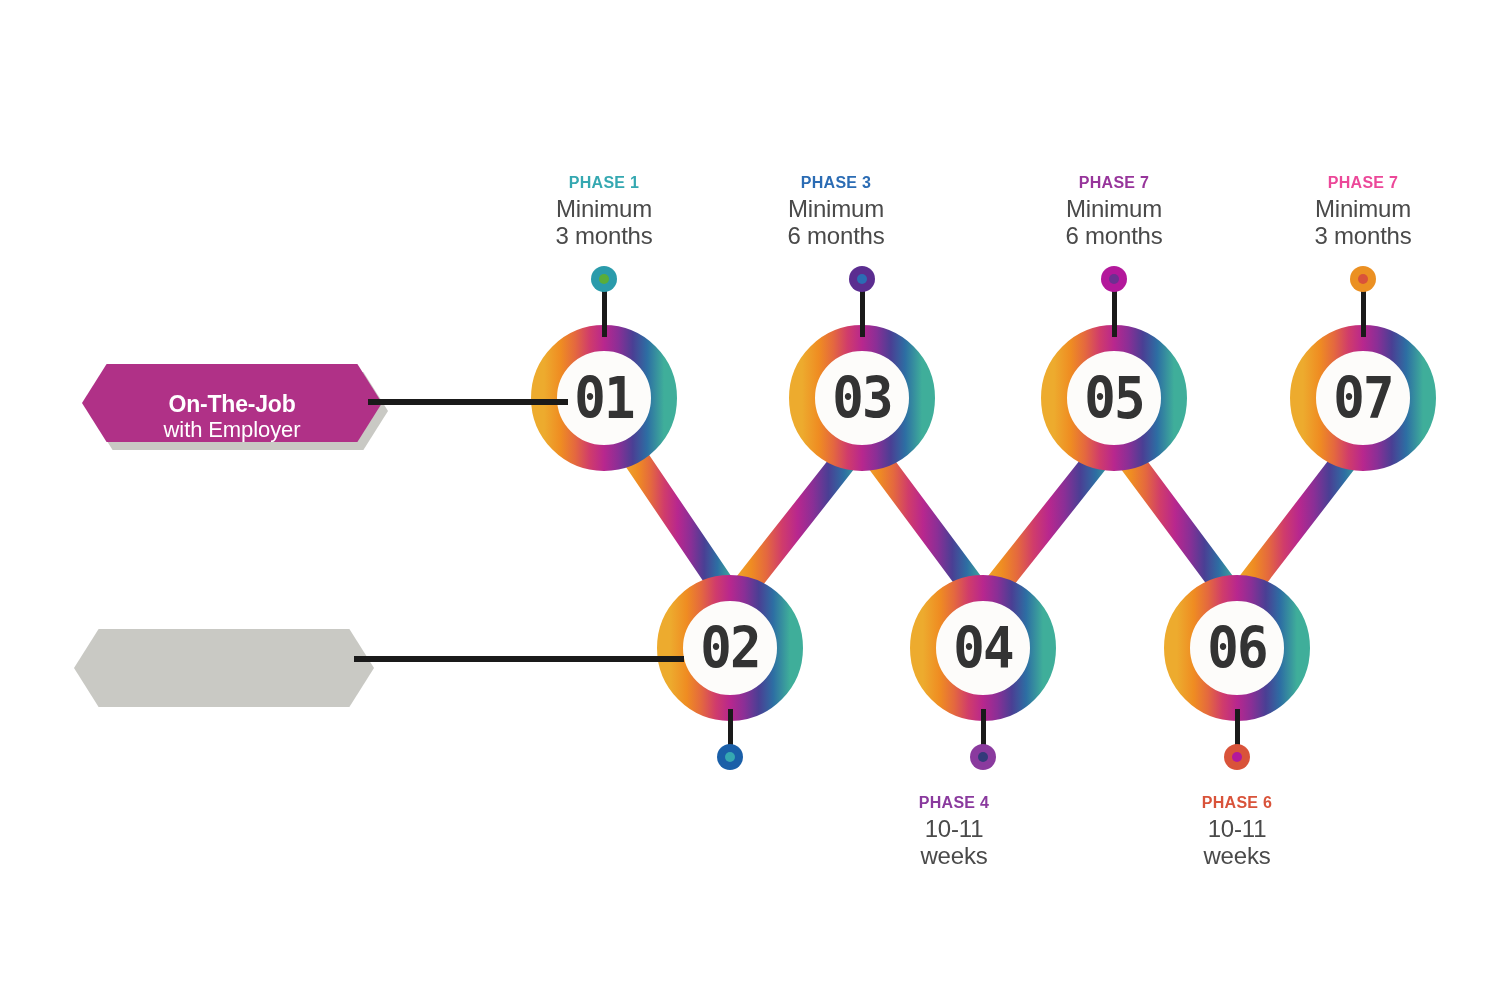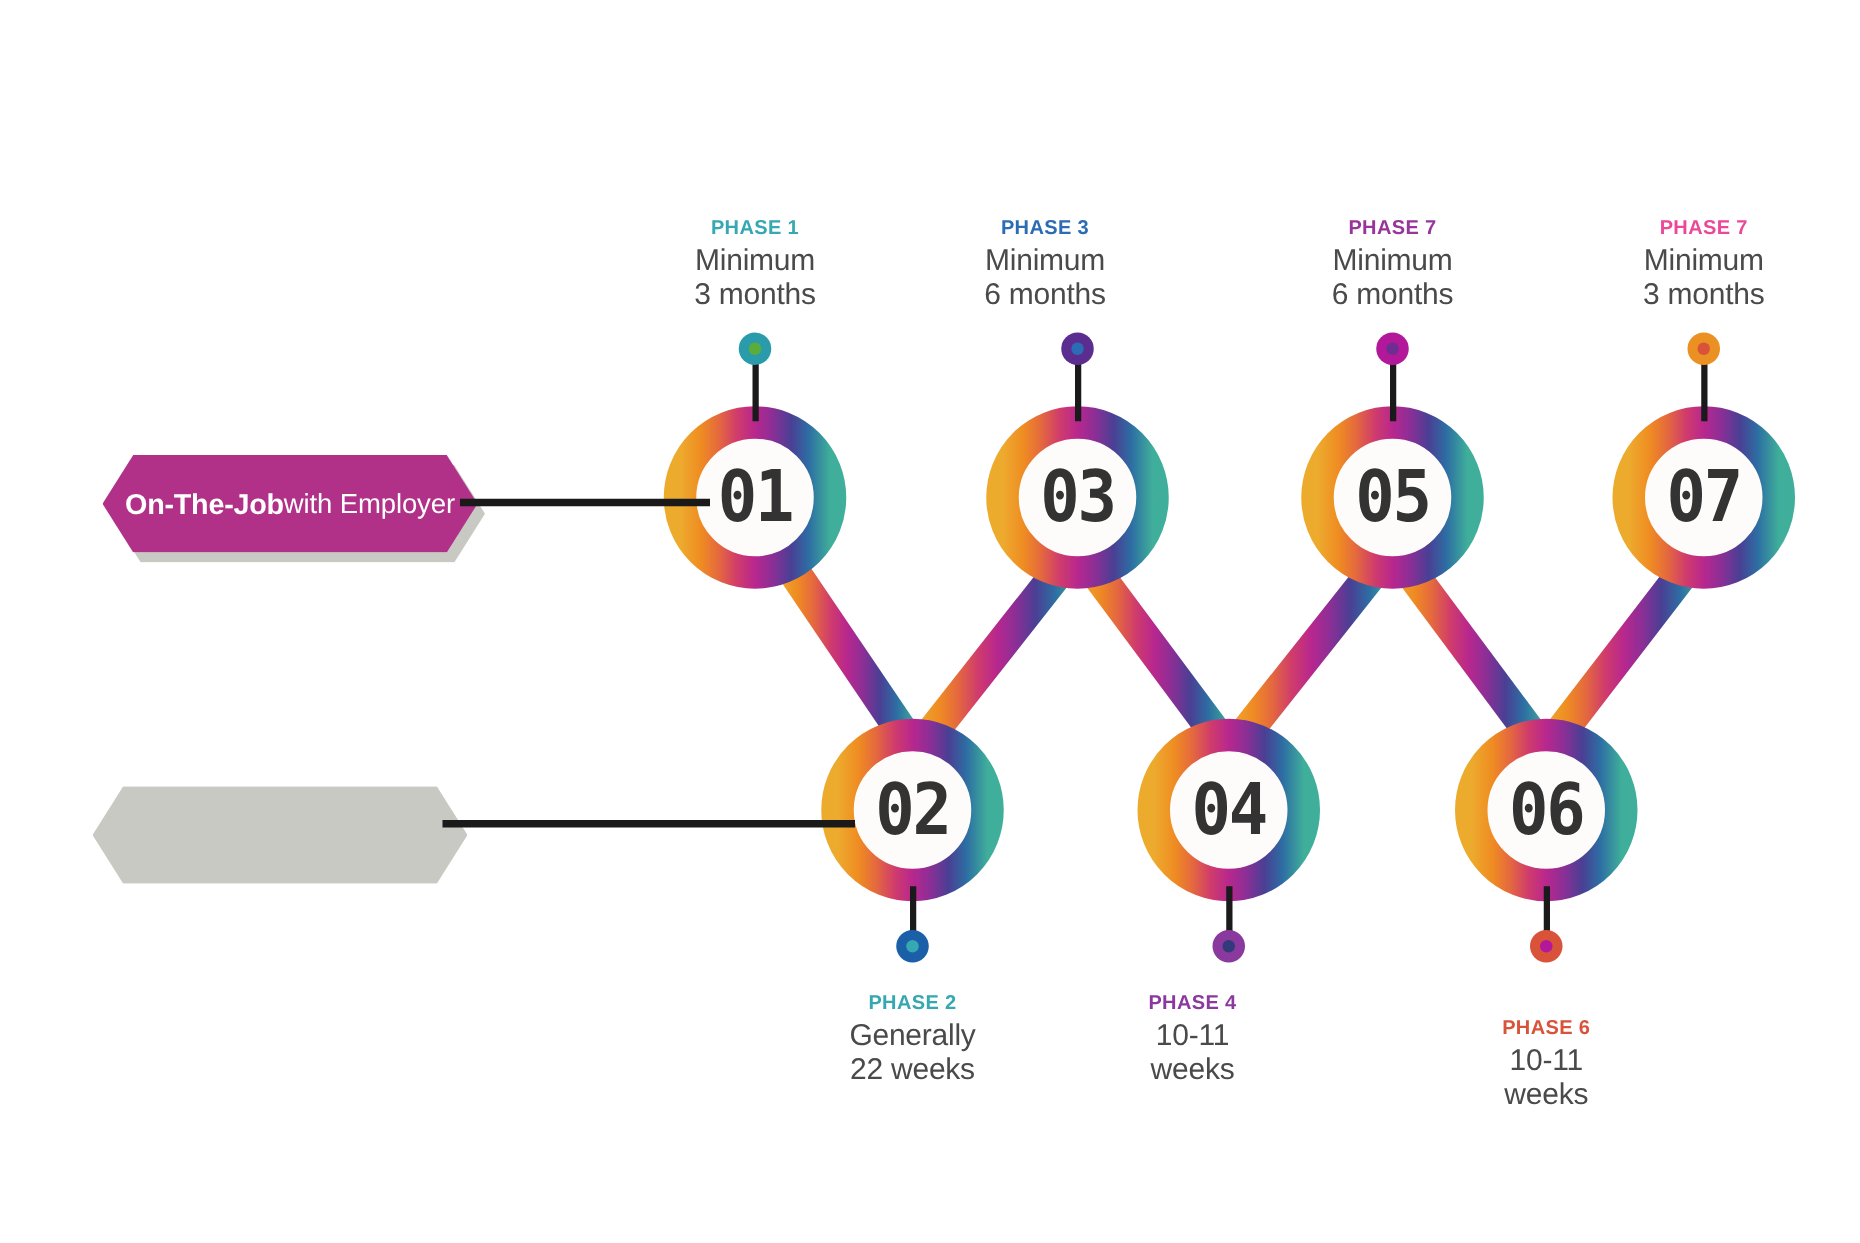--- a/index.html
+++ b/index.html
@@ -28,23 +28,23 @@
     width: 1488px; height: 994px;
     pointer-events: none;
   }
 
   
   .banner {
     position: absolute;
     width: 300px;
     height: 78px;
     display: flex;
-    flex-direction: row;
+    flex-direction: column;
     align-items: center;
-    justify-content: center;
+    justify-content: flex-end;
     color: #ffffff;
     text-align: center;
     line-height: 1.14;
     clip-path: polygon(0% 50%, 8.2% 0%, 91.8% 0%, 100% 50%, 91.8% 100%, 8.2% 100%);
     -webkit-clip-path: polygon(0% 50%, 8.2% 0%, 91.8% 0%, 100% 50%, 91.8% 100%, 8.2% 100%);
   }
   .banner-shadow {
     position: absolute;
     width: 300px;
     height: 78px;
@@ -246,31 +246,26 @@
     <span class="d1">Minimum</span>
     <span class="d2">6 months</span>
   </div>
 
   <div class="phase-label" id="lbl7" style="left:1258px; top:174px;">
     <span class="ttl" style="color: #ec4899;">PHASE 7</span>
     <span class="d1">Minimum</span>
     <span class="d2">3 months</span>
   </div>
 
-  <div class="phase-label" id="lbl2" style="left:625px; top:794px;">
-    <span class="ttl" style="color: rgb(53, 168, 177);">PHASE 2</span>
-    <span class="d1">Generally</span>
-    <span class="d2">22 weeks</span>
-  </div>
 
   <div class="phase-label" id="lbl4" style="left:849px; top:794px;">
     <span class="ttl" style="color: rgb(138, 58, 158);">PHASE 4</span>
     <span class="d1">10-11</span>
     <span class="d2">weeks</span>
   </div>
 
   <div class="phase-label" id="lbl6" style="left:1132px; top:794px;">
-    <span class="ttl" style="color: rgb(217, 83, 58); margin-top: 20px;">PHASE 6</span>
+    <span class="ttl" style="color: rgb(217, 83, 58);">PHASE 6</span>
     <span class="d1">10-11</span>
     <span class="d2">weeks</span>
   </div>
 
 </div>
 
 </body></html>

